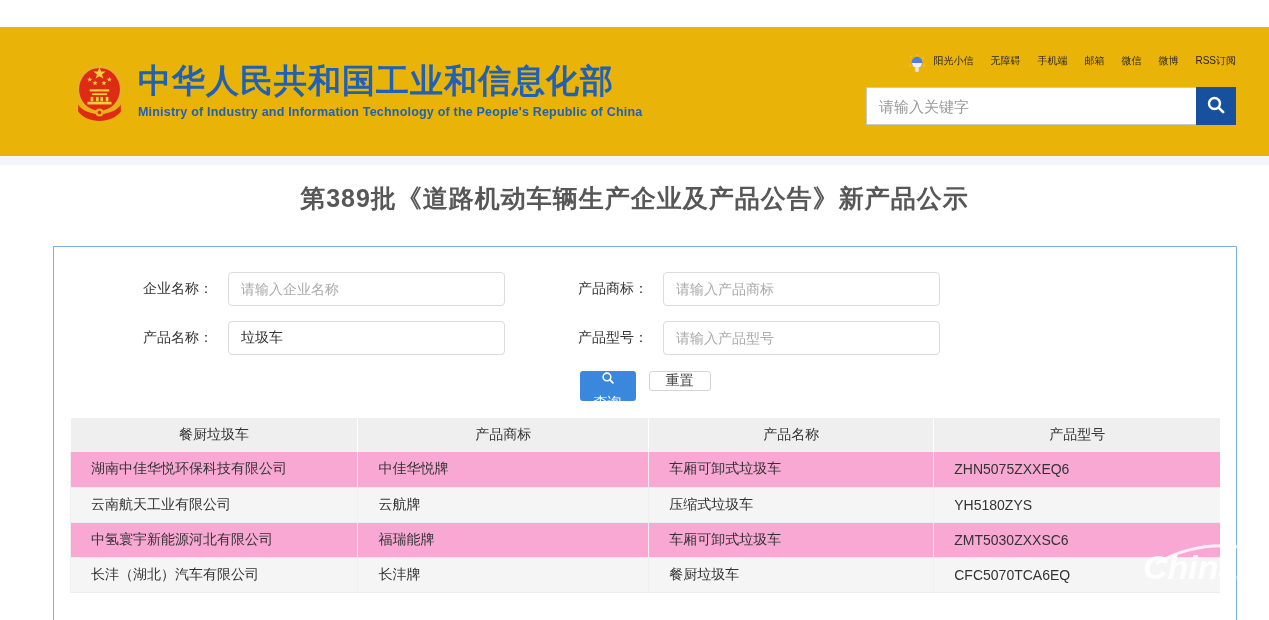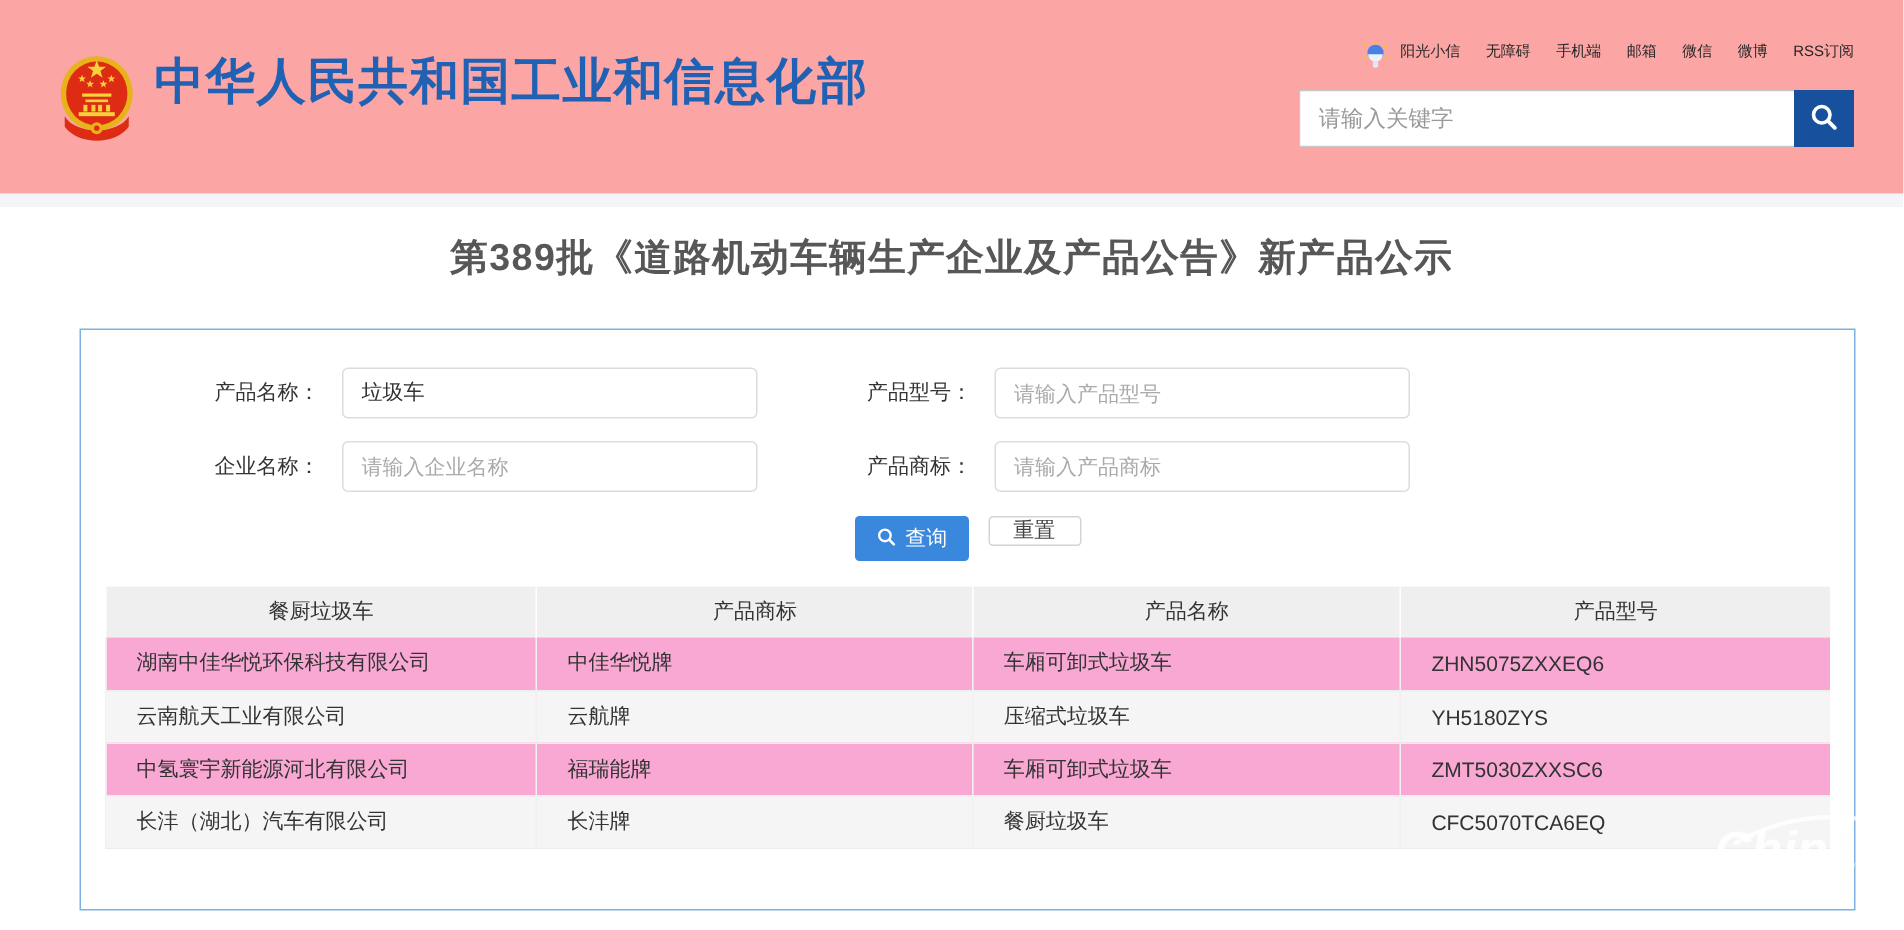--- a/index.html
+++ b/index.html
@@ -1,21 +1,21 @@
 <!DOCTYPE html>
 <html><head>
 <meta charset="utf-8">
 <style>
   * { margin:0; padding:0; box-sizing:border-box; }
   html,body { width:1269px; height:620px; overflow:hidden; background:#fff;
     font-family:"Liberation Sans","DejaVu Sans",sans-serif; }
 
   
-  .top-header { height:129px; background:#fca5a5; display:flex; align-items:flex-start;
-    padding:33px 33px 0 36px; position:relative; }
+  .top-header { height:129px; background:#eab308; display:flex; align-items:flex-start;
+    padding:33px 33px 0 71px; position:relative;margin-top:27px; }
   .emblem { width:57px; height:64px; flex:0 0 auto; }
   .title-block { margin-left:10px; padding-top:2px; }
   .site-title { font-size:33px; font-weight:bold; color:#2161b3; letter-spacing:1px; line-height:1.15; }
   .site-subtitle { font-size:12.5px; font-weight:bold; color:#2161b3; margin-top:5px; letter-spacing:0.2px; }
   .header-right { margin-left:auto; width:370px; }
   .nav-row { display:flex; justify-content:flex-end; gap:17px;
     font-size:10px; color:#262626; margin-top:-6px; }
   .nav-row .mascot { width:18px; height:20px; margin-right:-10px; }
   .nav-link { cursor:pointer; white-space:nowrap; }
   .search-bar { margin-top:13px; height:38px; display:flex; border:1px solid #c8c8c8; background:#fff; }
@@ -36,21 +36,21 @@
     background:#fff; padding:25px 16px 40px; }
   .form-row { display:flex; margin-bottom:15px; }
   .field { display:flex; align-items:center; }
   .field-label { width:158px; text-align:right; padding-right:15px; font-size:14px; color:#333; }
   .field-input { width:277px; height:34px; border:1px solid #dcdcdc; border-radius:4px;
     padding:0 12px; font-size:14px; color:#333; outline:none; font-family:inherit; }
   .field-input::placeholder { color:#aaa; }
   .btn-row { display:flex; justify-content:center; gap:13px; margin-top:16px; }
   .btn-primary { height:30px; padding:0 14px; background:#3a87de; color:#fff; border:none;
     border-radius:3px; font-size:14px; display:flex; align-items:center; gap:6px; cursor:pointer;
-    font-family:inherit; }
+    font-family:inherit;flex-direction:column; }
   .btn-default { height:20px; padding:0 16px; background:#fff; color:#444; border:1px solid #d4d4d4;
     border-radius:3px; font-size:14px; cursor:pointer; font-family:inherit; }
 
   
   table { width:100%; border-collapse:collapse; margin-top:17px; }
   th { background:#efefef; height:34px; font-size:14px; font-weight:400; color:#333;
     border-right:1px solid #fff; }
   th:last-child { border-right:none;margin-top:43px; }
   td { height:35px; padding:0 10px 0 20px; font-size:14px; color:#333;
     border-bottom:1px solid #ededed; border-right:1px solid #f0f0f0; background:#f9a8d4; }
@@ -84,20 +84,21 @@
       <rect x="28" y="41.5" width="3" height="5" fill="#f7d03c"></rect>
       <rect x="33" y="41.5" width="3" height="5" fill="#f7d03c"></rect>
       <rect x="39" y="41.5" width="3" height="5" fill="#f7d03c"></rect>
       <rect x="18.5" y="47" width="27" height="3" fill="#f7d03c"></rect>
       <circle cx="32" cy="59" r="4.5" fill="#e8b21a"></circle>
       <circle cx="32" cy="59" r="2" fill="#dd2b14"></circle>
     </svg>
   </div>
   <div class="title-block">
     <div class="site-title">中华人民共和国工业和信息化部</div>
+    <div class="site-subtitle">Ministry of Industry and Information Technology of the People's Republic of China</div>
   </div>
   <div class="header-right">
     <div class="nav-row">
       <span class="mascot">
         <svg viewBox="0 0 20 22" width="18" height="20">
           <circle cx="10" cy="9" r="6" fill="#4a7fe8"></circle>
           <path d="M4.5,10 a5.5,5.5 0 0 0 11,0 z" fill="#eef3fb"></path>
           <rect x="8" y="15" width="4" height="5" rx="1.5" fill="#dfe8f7"></rect>
           <rect x="2" y="2" width="2" height="2" fill="#f5c02e" transform="rotate(45 3 3)"></rect>
           <rect x="16" y="3" width="2" height="2" fill="#f5c02e" transform="rotate(45 17 4)"></rect>
@@ -129,37 +130,37 @@
 </div>
 
 <div class="divider-band"></div>
 
 <h2 class="page-title">第389批《道路机动车辆生产企业及产品公告》新产品公示</h2>
 
 <div class="panel">
 
   <div class="form-row">
     <div class="field">
+      <label class="field-label">企业名称：</label>
+      <input class="field-input" type="text" placeholder="请输入企业名称" style="">
+    </div>
+    <div class="field">
+      <label class="field-label">产品商标：</label>
+      <input class="field-input" type="text" placeholder="请输入产品商标" style="">
+    </div>
+  </div>
+
+  <div class="form-row">
+    <div class="field">
       <label class="field-label">产品名称：</label>
       <input class="field-input" type="text" value="垃圾车" style="">
     </div>
     <div class="field">
       <label class="field-label">产品型号：</label>
       <input class="field-input" type="text" placeholder="请输入产品型号" style="">
-    </div>
-  </div>
-
-  <div class="form-row">
-    <div class="field">
-      <label class="field-label">企业名称：</label>
-      <input class="field-input" type="text" placeholder="请输入企业名称" style="">
-    </div>
-    <div class="field">
-      <label class="field-label">产品商标：</label>
-      <input class="field-input" type="text" placeholder="请输入产品商标" style="">
     </div>
   </div>
 
   <div class="btn-row">
     <button class="btn-primary">
       <span>
         <svg viewBox="0 0 16 16" width="14" height="14">
           <circle cx="6.8" cy="6.8" r="4.4" fill="none" stroke="#fff" stroke-width="1.8"></circle>
           <line x1="10.2" y1="10.2" x2="13.6" y2="13.6" stroke="#fff" stroke-width="2" stroke-linecap="round"></line>
         </svg>

